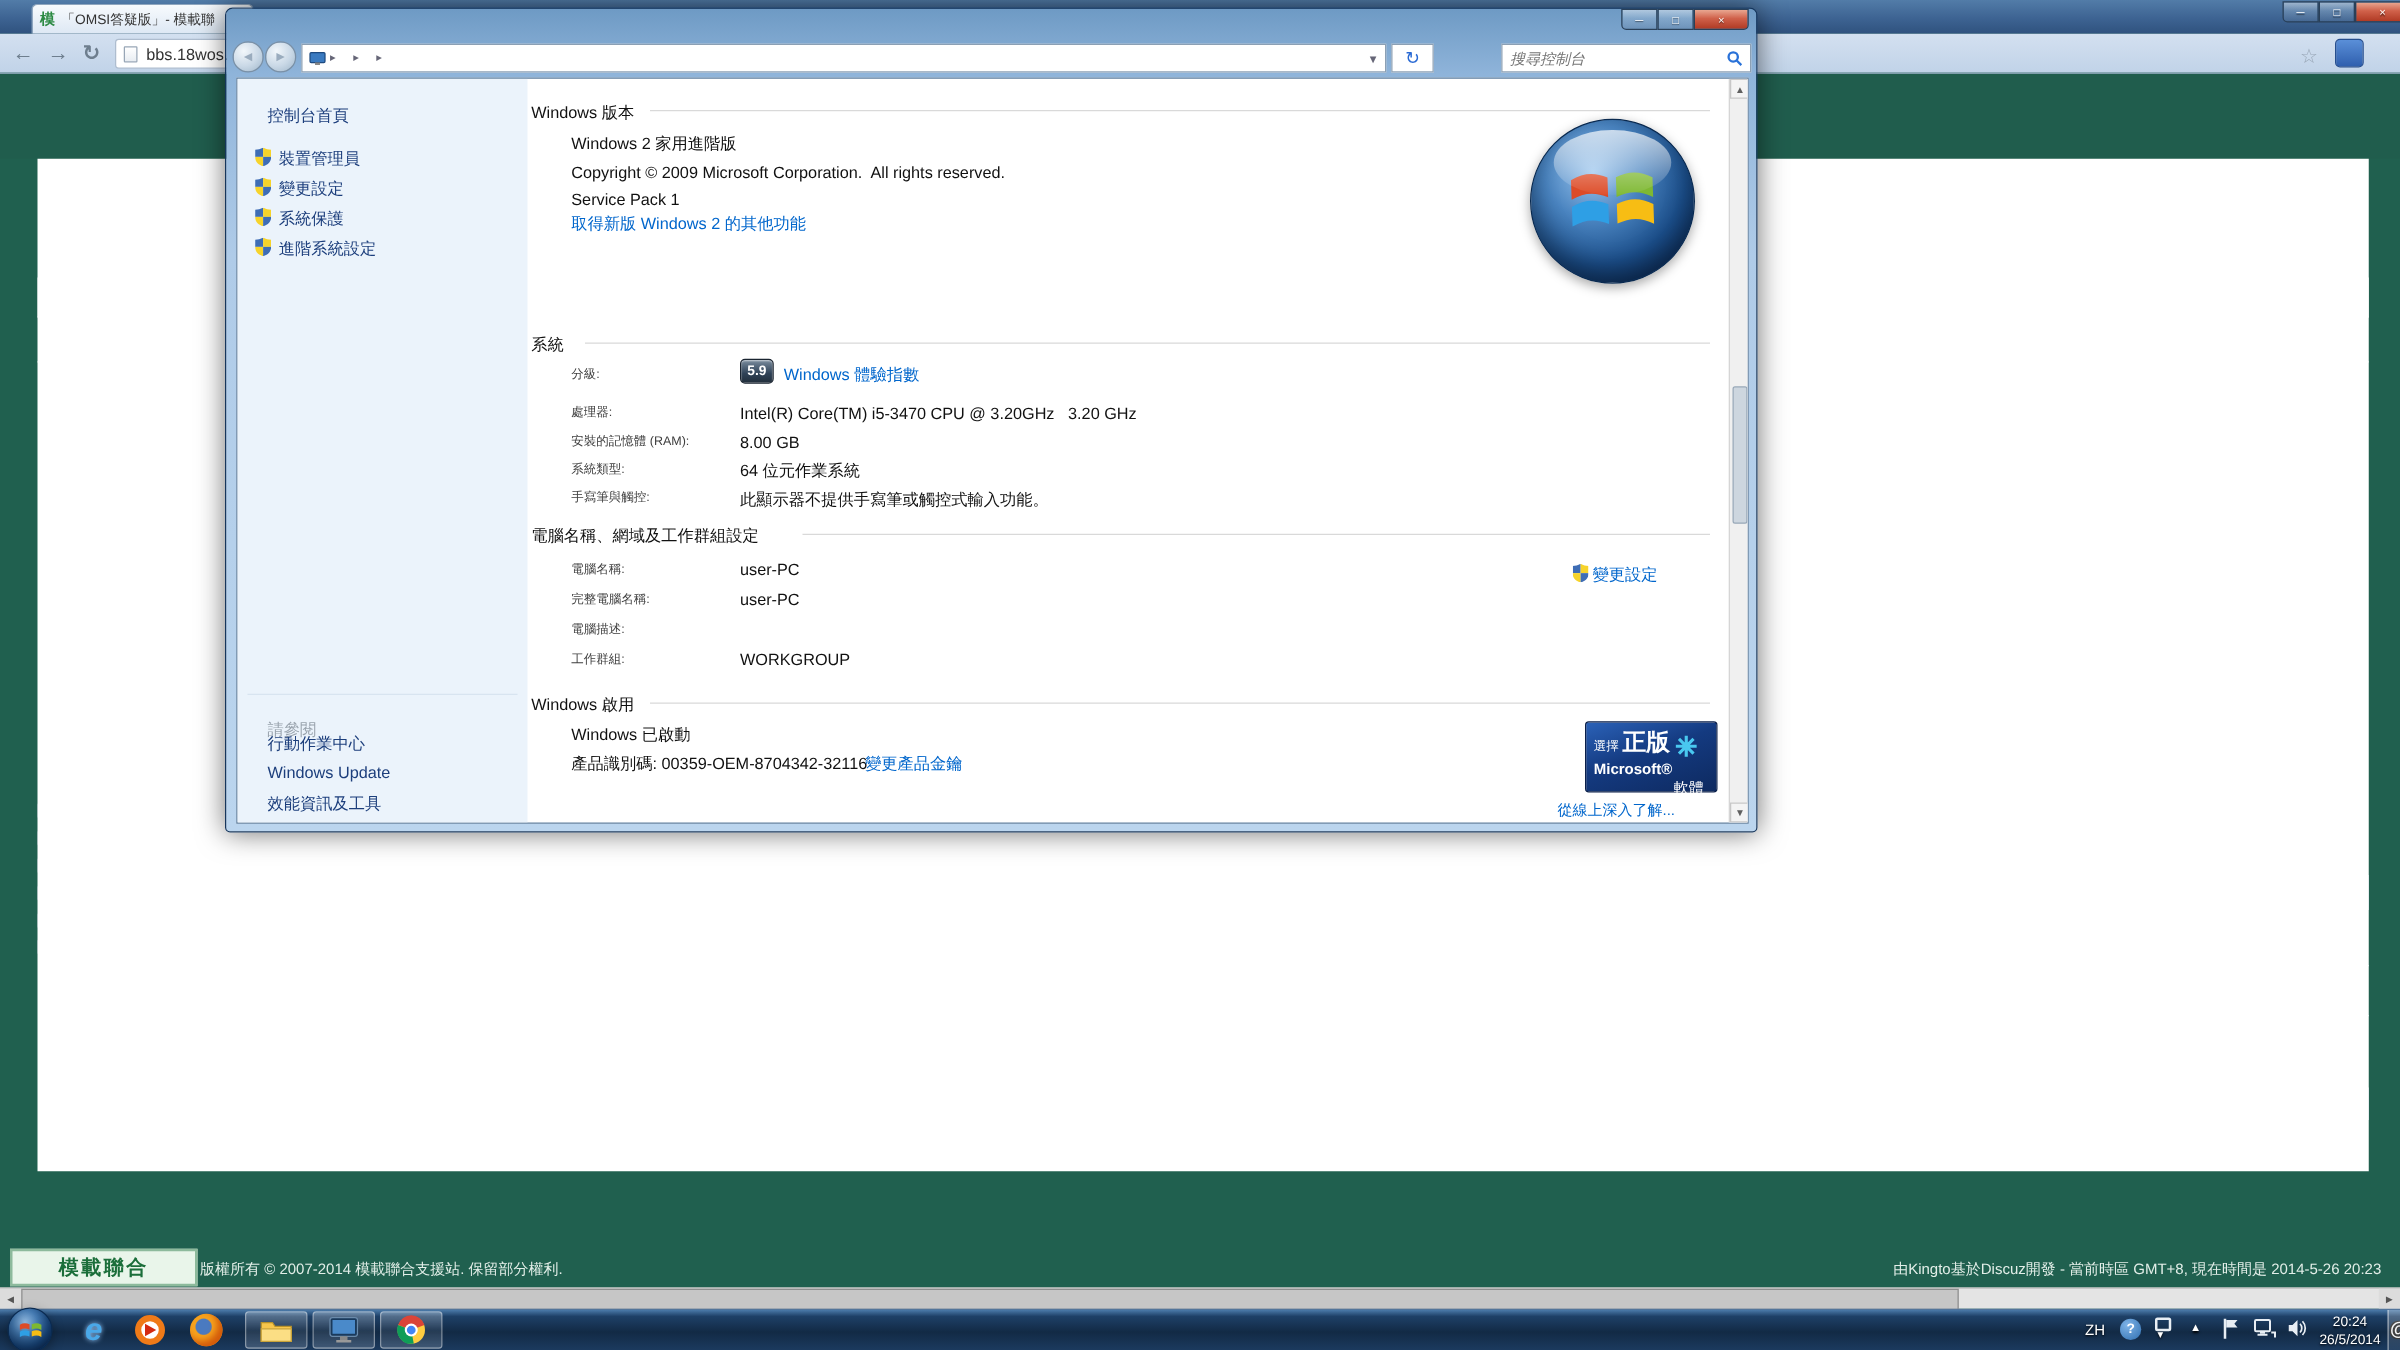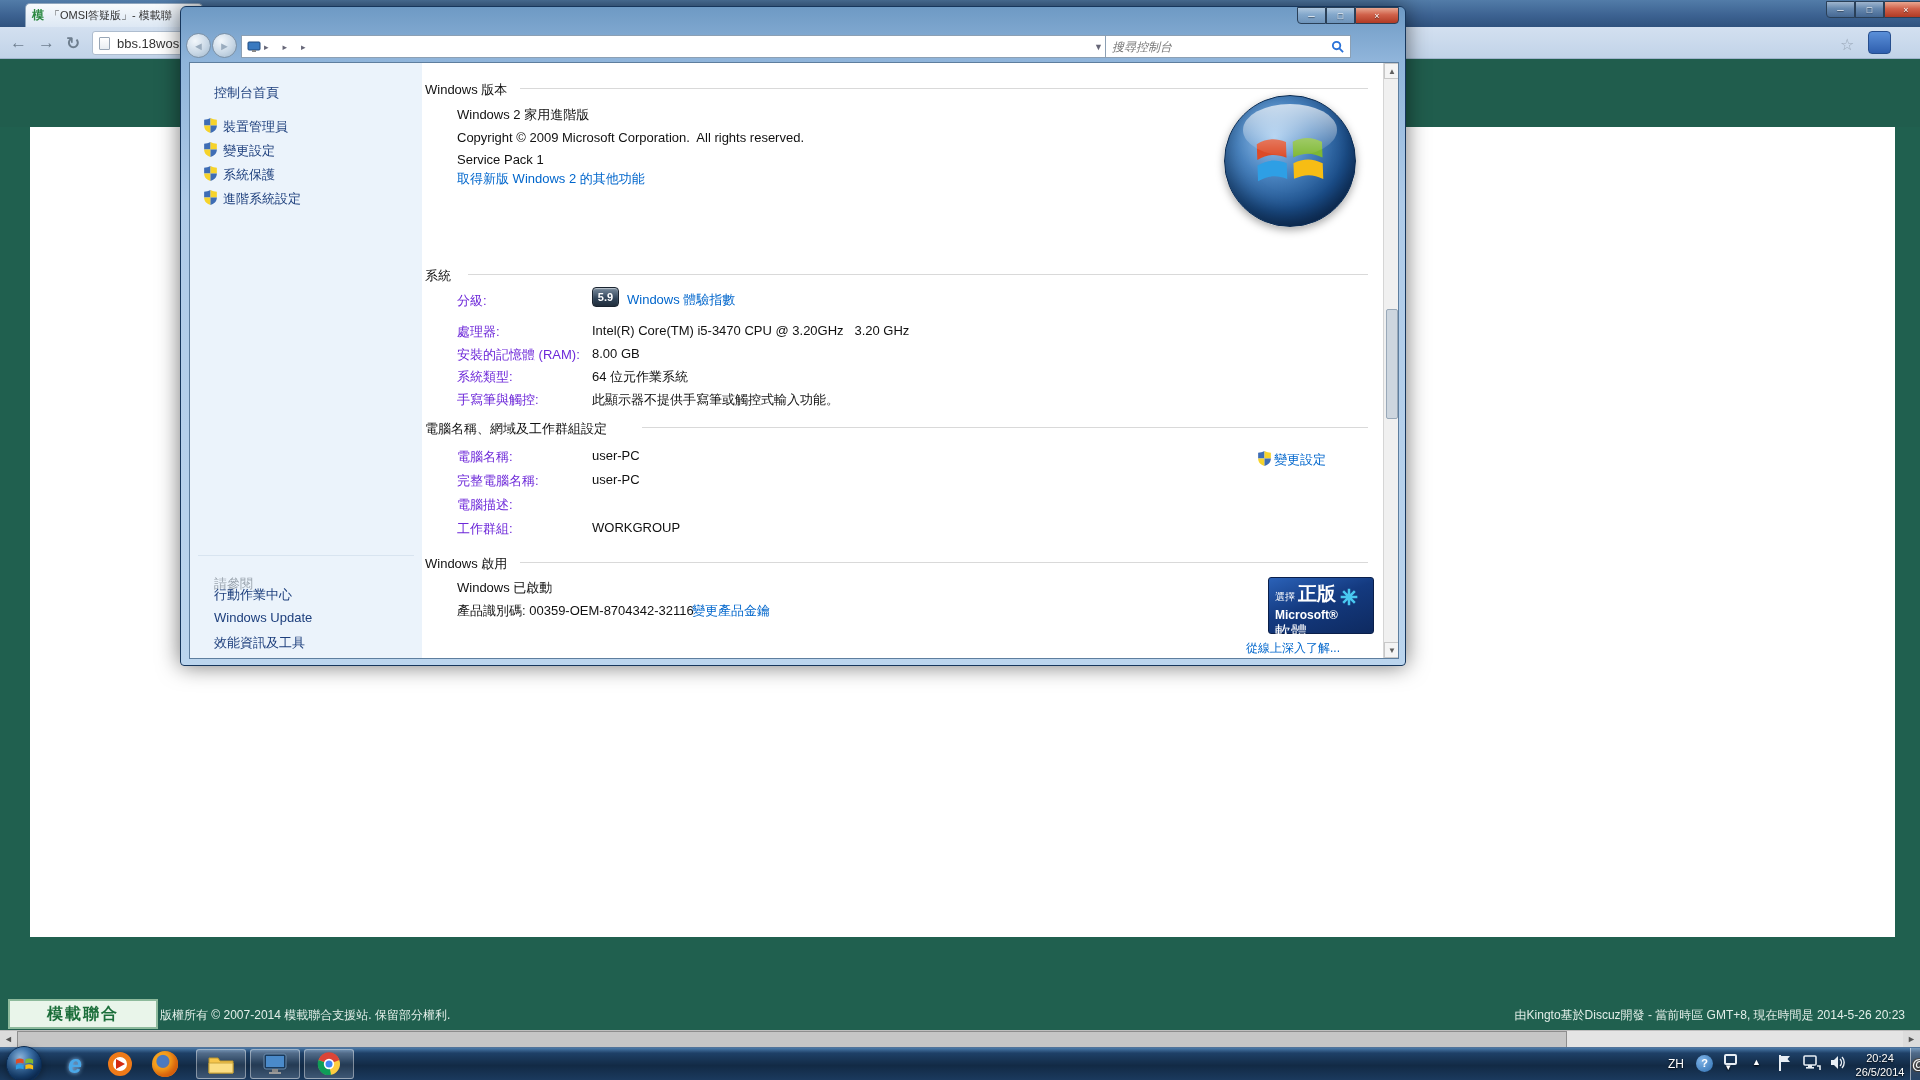--- a/index.html
+++ b/index.html
@@ -77,21 +77,21 @@
 .cpnav{width:25px;height:25px;border-radius:50%;background:radial-gradient(circle at 35% 30%,#F2F7FB,#C9D8E6 55%,#9FB6CA);border:1px solid #7A90A6;color:#9AACBE;font-size:11px;display:flex;align-items:center;justify-content:center}
 .cpbar{background:#fff;border:1px solid #8CA0B4;display:flex;align-items:center}
 .crumbtx{font-size:13px;color:#222;margin:0 4px}
 .crumbsep{color:#667;font-size:9px;margin:0 3px}
 .cpcontent{left:8px;top:55px;width:1210px;height:597px;background:#fff;border:1px solid #5E7E9E;overflow:hidden}
 #cpside{left:0;top:0;width:232px;height:595px;background:#EBF3FB}
 .sidelink{font-size:13px;color:#1C3E7C}
 .sidehdr{font-size:13px;color:#99A3AD}
 .sectitle{font-size:13px;color:#111}
 .secrule{height:1px;background:#D9D9D9}
-.lbl{font-size:13px;color:#6d28d9}
+.lbl{font-size:10px;color:#404040}
 .val{font-size:13px;color:#111;white-space:pre}
 .weibadge{width:27px;height:20px;border-radius:4px;background:linear-gradient(180deg,#7A8C9E,#2F4257 60%,#222F3C);border:1px solid #1A2430;color:#fff;font-weight:bold;font-size:11px;display:flex;align-items:center;justify-content:center;box-shadow:inset 0 1px 1px rgba(255,255,255,.5)}
 .genbadge{width:106px;height:57px;border-radius:3px;background:linear-gradient(160deg,#2B62B8 0%,#143A80 45%,#0E2A60 100%);border:1px solid #0A1F4A;color:#fff;padding:3px 6px}
 .scrltrack{background:#F0F0F0;border-left:1px solid #D5D5D5}
 .scrlbtn{width:16px;height:16px;background:#F4F4F4;border:1px solid #C8C8C8;color:#606060;font-size:8px;text-align:center;line-height:15px}
 .scrlthumb{width:12px;background:#CDD6DF;border:1px solid #98A8B8;border-radius:2px;left:2px}
 .orb{border-radius:50%;background:radial-gradient(circle at 38% 32%,#9CC6EE 0%,#4A84C0 32%,#1B4E8A 62%,#0C2D5C 85%,#071F42 100%);border:1px solid #0A2A50;box-shadow:inset 0 -10px 20px rgba(0,0,0,.35),0 3px 9px rgba(0,0,0,.35);display:flex;align-items:center;justify-content:center}
 .orbgloss{position:absolute;left:14%;top:6%;width:72%;height:40%;border-radius:50%;background:linear-gradient(180deg,rgba(255,255,255,.7),rgba(255,255,255,.03))}
 
 #taskbar{left:0;top:1047px;width:1920px;height:33px;background:linear-gradient(180deg,#4A79A8 0%,#1E4067 16%,#122A45 55%,#1B3A5E 100%);border-top:1px solid #52749A;z-index:50}
@@ -370,21 +370,21 @@
         </svg>
       <span class="crumbsep">▸</span>
       <span class="crumbtx"></span>
       <span class="crumbsep">▸</span>
       <span class="crumbtx"></span>
       <span class="crumbsep">▸</span>
       <span class="crumbtx"></span>
       <span style="margin-left:auto;color:#667;font-size:9px">▼</span>
     </div>
     <div class="abs cpbar" style="left:932px;top:28px;width:34px;height:23px;justify-content:center;color:#2A6AD4;font-size:14px">↻</div>
-    <div class="abs cpbar" style="left:924px;top:28px;width:246px;height:23px;padding:0 6px">
+    <div class="abs cpbar" style="left:1020px;top:28px;width:200px;height:23px;padding:0 6px">
       <input style="border: none; outline: none; flex: 1 1 0%; font-style: italic; color: rgb(138, 138, 138); font-size: 12px; font-family: inherit;" placeholder="搜尋控制台">
       <svg width="13" height="13" viewBox="0 0 14 14">
           <circle cx="6" cy="6" r="4" fill="none" stroke="#2A72D8" stroke-width="2"></circle>
           <path d="M9 9 L13 13" stroke="#2A72D8" stroke-width="2"></path>
         </svg>
     </div>
 
     <div class="abs cpcontent">
 
       <div class="abs" id="cpside"></div>
@@ -497,21 +497,21 @@
 
       <div class="abs genbadge" style="left:1078px;top:514px">
         <div style="display:flex;align-items:flex-end;gap:3px">
           <span style="font-size:10px;padding-bottom:3px">選擇</span>
           <span style="font-size:19px;font-weight:bold">正版</span>
           <svg width="20" height="20" viewBox="0 0 24 24">
               <path d="M12 2v20M2 12h20M5 5l14 14M19 5L5 19" stroke="#49C8F0" stroke-width="3"></path>
             </svg>
         </div>
         <div style="font-size:12px;font-weight:bold;margin-top:1px">Microsoft®</div>
-        <div style="font-size:16px;margin-right:4px">軟體</div>
+        <div style="font-size:12px;text-align:right;margin-right:4px">軟體</div>
       </div>
       <span class="abs link-blue" style="left:1056px;top:577px;font-size:12px">從線上深入了解...</span>
 
       <div class="abs scrltrack" style="left:1193px;top:0;width:16px;height:595px">
         <div class="abs scrlbtn" style="left:0;top:0">▲</div>
         <div class="abs scrlthumb" style="top:246px;height:110px"></div>
         <div class="abs scrlbtn" style="left:0;top:579px">▼</div>
       </div>
     </div>
   </div>

